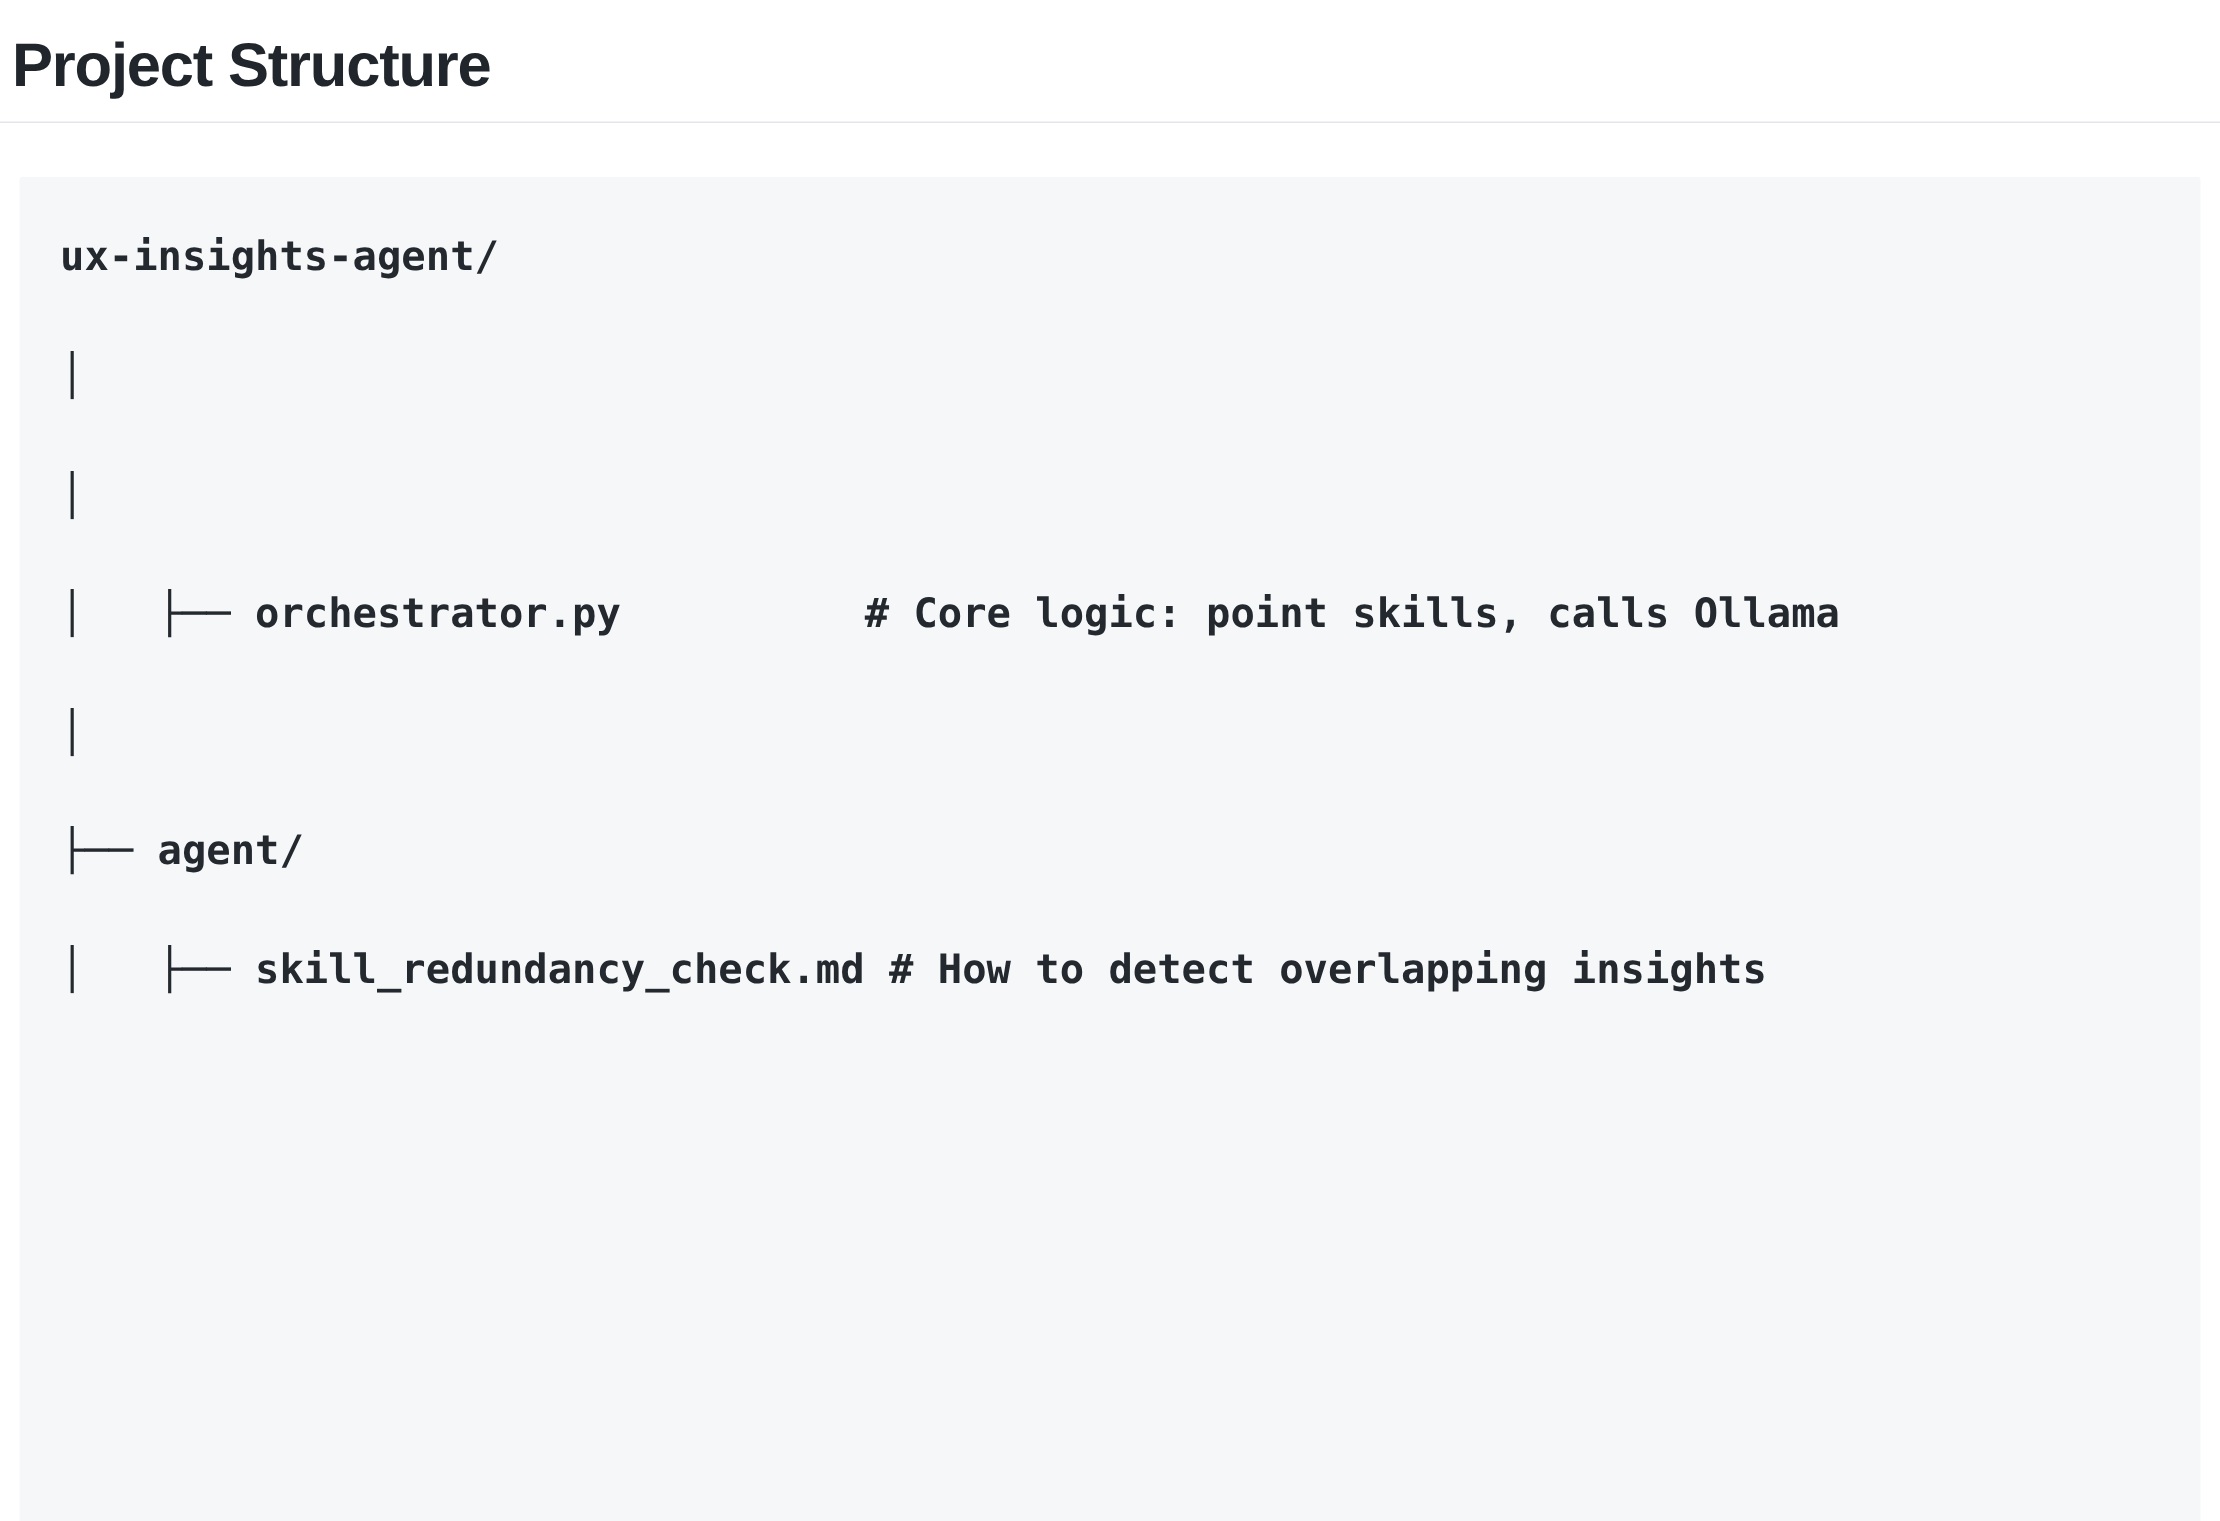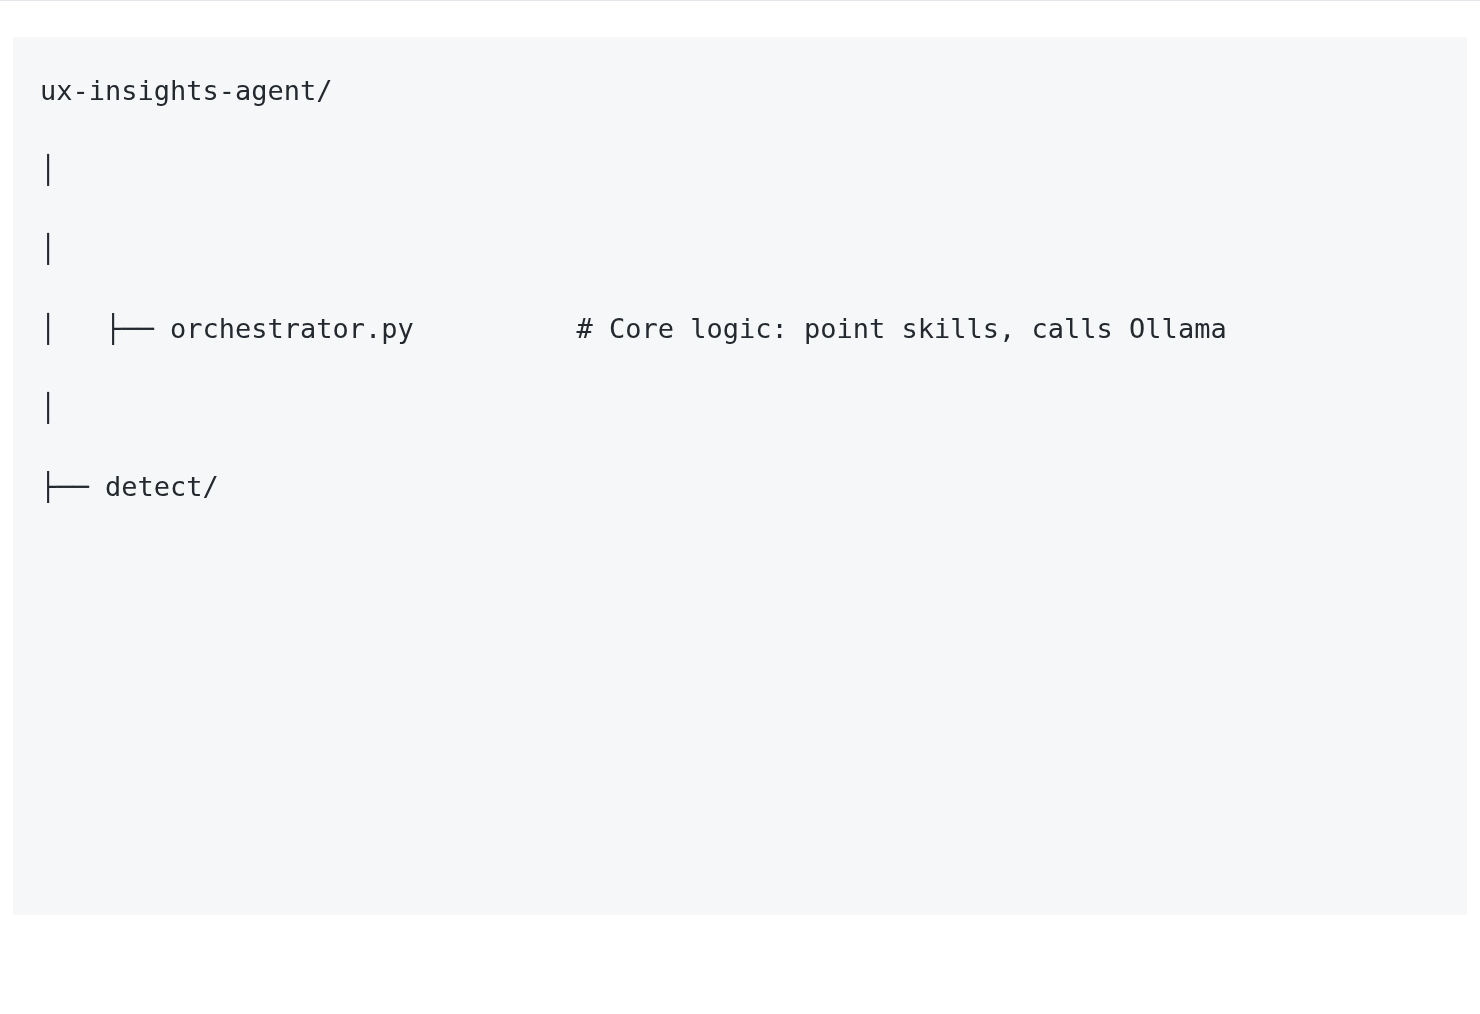--- a/index.html
+++ b/index.html
@@ -61,37 +61,40 @@
     color: #24292f;
     white-space: pre;
     tab-size: 4;
     letter-spacing: 0px;
   }
 
   .code-line {
     white-space: pre;
     display: block;
     min-height: 39.6px;
+    font-weight: bold;
   }
 </style>
 </head>
 <body>
 
 <div class="page">
 
+  <h1 class="doc-heading">Project Structure</h1>
 
   <hr class="heading-rule">
 
   <div class="codeblock">
     <pre class="code-pre"><code id="tree-code"><span class="code-line">ux-insights-agent/</span>
 <span class="code-line">│</span>
 <span class="code-line">│</span>
 <span class="code-line">│   ├── orchestrator.py          # Core logic: point skills, calls Ollama</span>
 <span class="code-line">│</span>
-<span class="code-line">├── detect/</span>
+<span class="code-line">├── agent/</span>
+<span class="code-line">│   ├── skill_redundancy_check.md # How to detect overlapping insights</span>
 
 
 
 
 
 
 
 
 </code></pre>
   </div>

